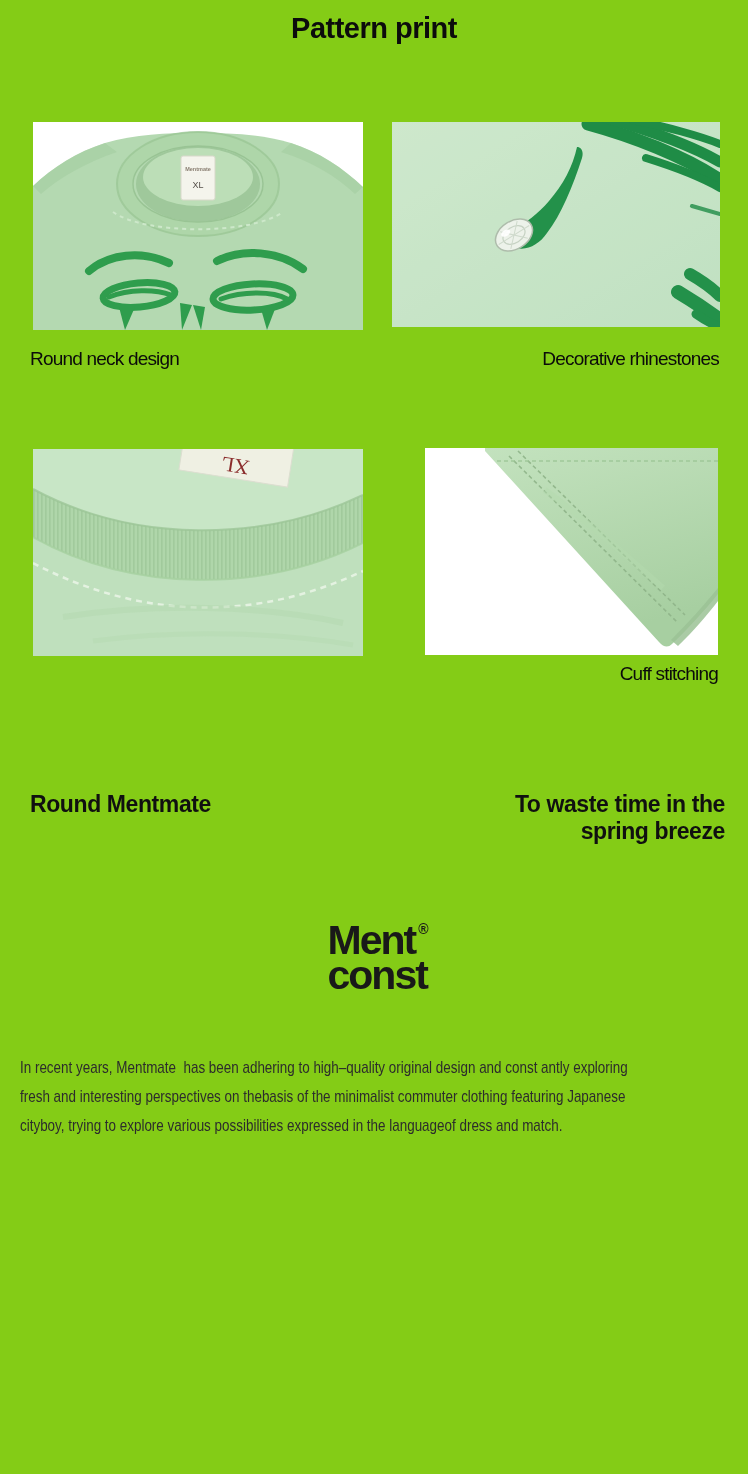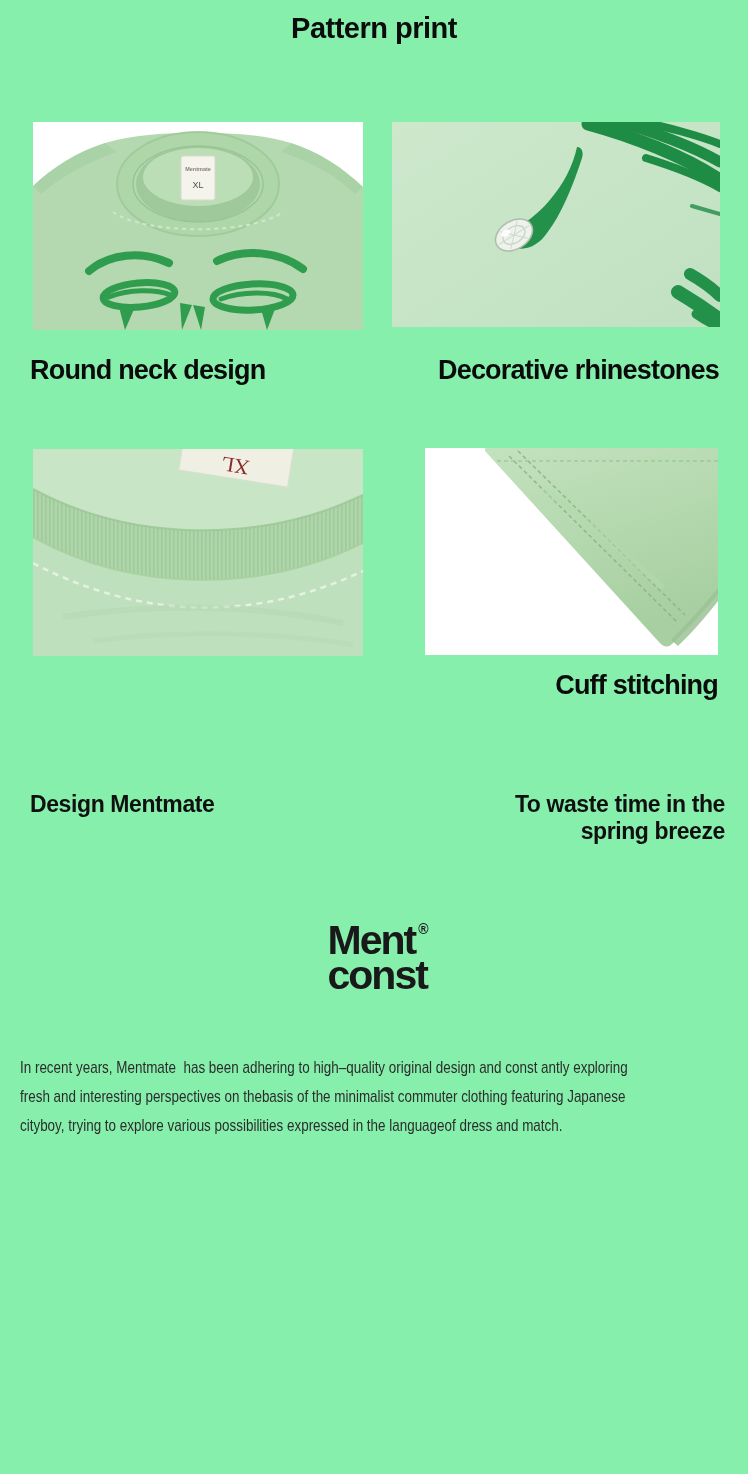--- a/index.html
+++ b/index.html
@@ -1,29 +1,29 @@
 <!DOCTYPE html>
 <html><head>
 <meta charset="utf-8">
 <style>
   html,body{margin:0;padding:0;}
   body{width:750px;height:1474px;background:#ffffff;font-family:"Liberation Sans",sans-serif;overflow:hidden;position:relative;}
-  .page{position:relative;width:748px;height:1474px;background:#86efac;}
+  .page{position:relative;width:748px;height:1474px;background:#84cc16;}
 
   .page-title{position:absolute;top:12px;left:0;right:0;text-align:center;
     font-size:29px;font-weight:700;letter-spacing:-0.5px;color:#0c0c0c;}
 
   .photo{position:absolute;overflow:hidden;}
   .photo svg{display:block;width:100%;height:100%;}
   #photo-round-neck{left:33px;top:122px;width:330px;height:208px;}
   #photo-rhinestone{left:392px;top:122px;width:328px;height:205px;}
   #photo-ribbed{left:33px;top:449px;width:330px;height:207px;}
   #photo-cuff{left:425px;top:448px;width:293px;height:207px;}
 
-  .caption{position:absolute;font-size:27px;font-weight:700;letter-spacing:-0.8px;color:#0b0b0b;white-space:nowrap;margin-top:7px;}
+  .caption{position:absolute;font-size:19px;font-weight:400;letter-spacing:-0.8px;color:#0b0b0b;white-space:nowrap;}
   #cap-round-neck{left:30px;top:348px;}
   #cap-rhinestone{right:29px;top:348px;}
   #cap-ribbed{left:30px;top:663px;}
   #cap-cuff{right:30px;top:663px;}
 
   .design-label{position:absolute;left:30px;top:791px;font-size:23px;font-weight:700;letter-spacing:-0.4px;color:#101010;white-space:nowrap;}
   .tagline{position:absolute;right:23px;top:791px;text-align:right;font-size:23px;font-weight:700;letter-spacing:-0.4px;line-height:27px;color:#101010;}
 
   .logo{position:absolute;top:912px;left:0;right:0;text-align:center;padding-left:8px;}
   .logo-inner{display:inline-block;text-align:left;font-weight:700;font-size:41px;line-height:35px;letter-spacing:-2px;color:#191919;}
@@ -150,21 +150,21 @@
         <path d="M84,8 L252,174"></path>
         <path d="M93,3 L260,167"></path>
       </g>
       <path d="M72,13 L293,13" stroke="#99c493" stroke-width="1.4" stroke-dasharray="4,3" opacity="0.8"></path>
       <path d="M120,42 C160,72 200,106 238,140" stroke="#b3d9ae" stroke-width="6" opacity="0.5" fill="none"></path>
     </svg>
   </div>
 
   <div class="caption" id="cap-cuff">Cuff stitching</div>
 
-  <div class="design-label">Design Mentmate</div>
+  <div class="design-label">Round Mentmate</div>
   <div class="tagline">
     <div>To waste time in the</div>
     <div>spring breeze</div>
   </div>
 
   <div class="logo">
     <div class="logo-inner">
       <div><span>Ment</span><span class="reg">®</span></div>
       <div>const</div>
     </div>

